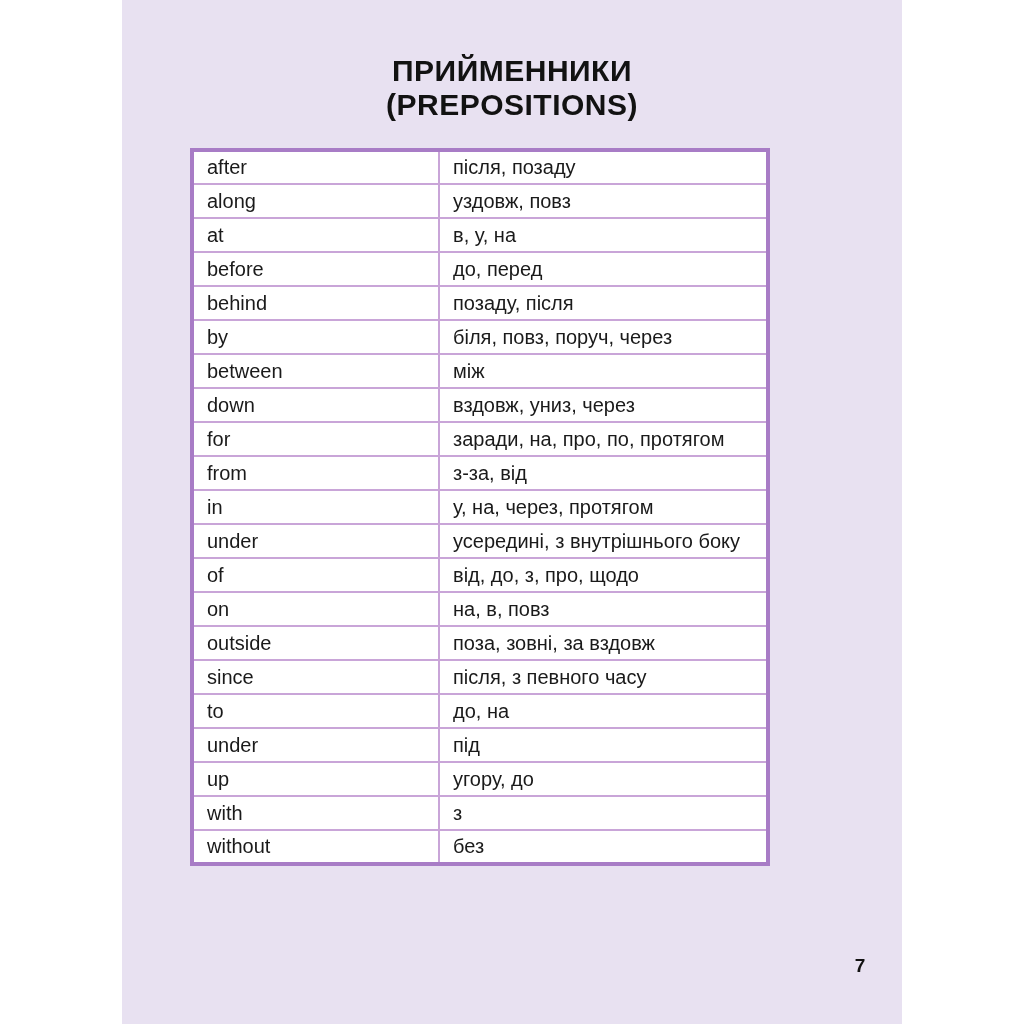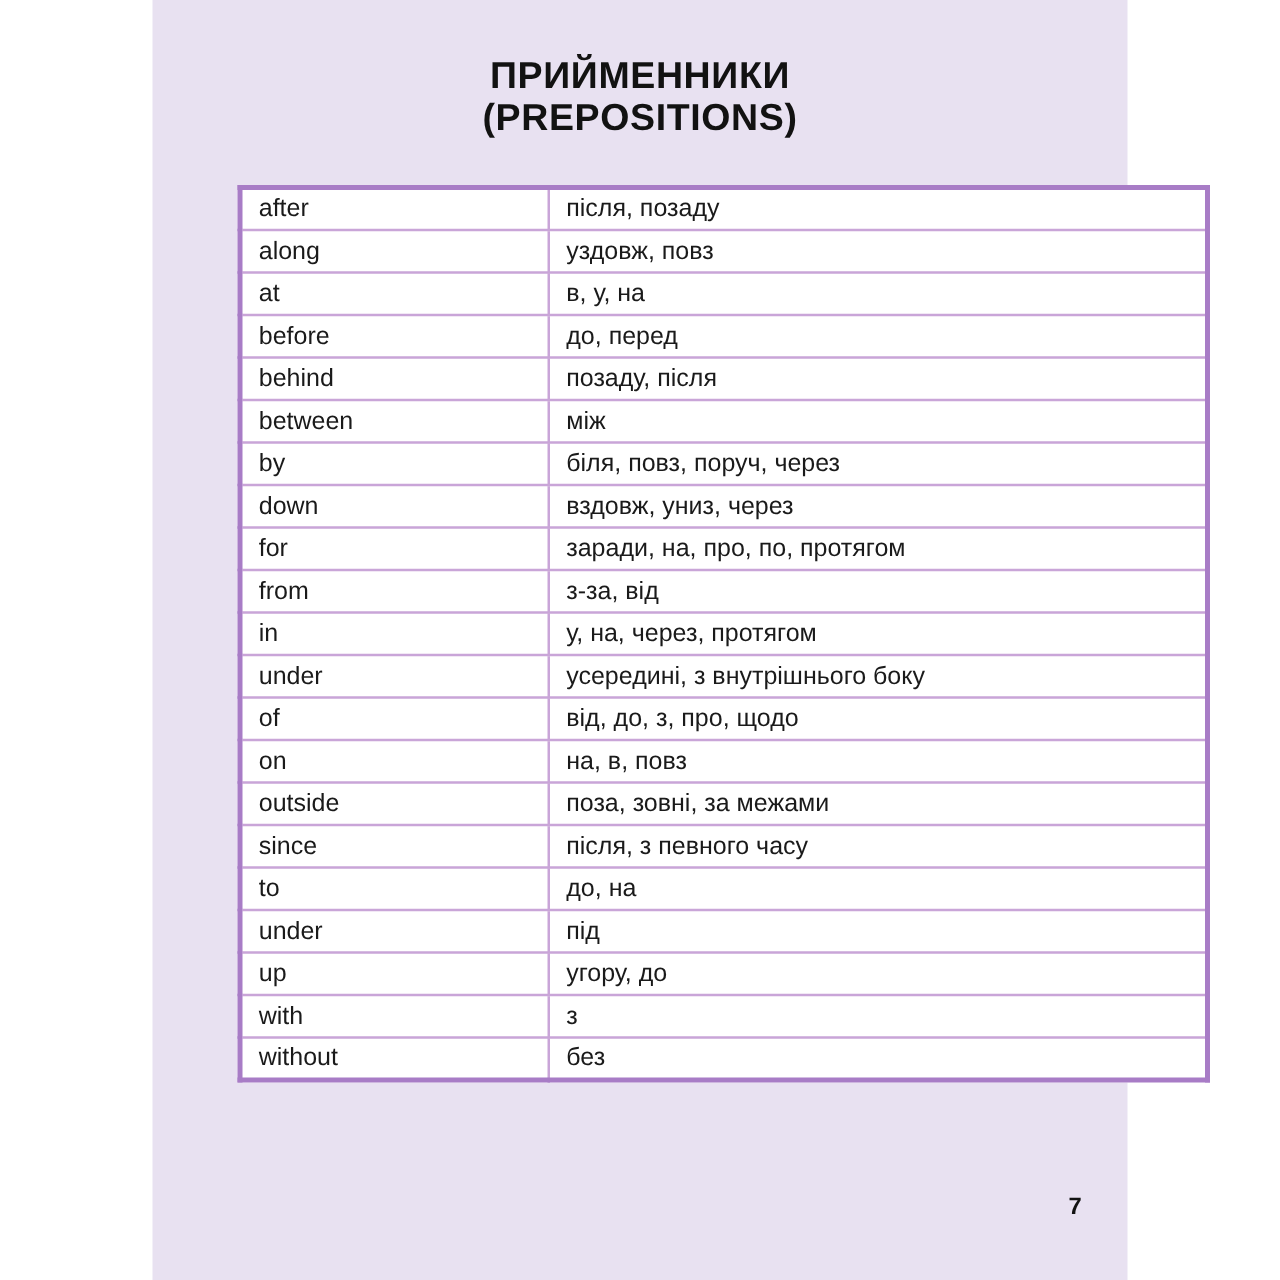--- a/index.html
+++ b/index.html
@@ -11,33 +11,33 @@
     overflow: hidden;
   }
   .page {
     position: absolute;
     left: 122px; top: 0;
     width: 780px; height: 1024px;
     background: var(--page-bg, #e8e1f1);
   }
   .title-block {
     position: absolute;
-    left: 122px; top: 44px;
+    left: 122px; top: 54px;
     width: 780px;
     text-align: center;
     color: #121212;
     font-weight: 700;
     font-size: 30px;
     line-height: 34px;
     letter-spacing: 0.5px;
   }
   .prep-table {
     position: absolute;
     left: 190px; top: 148px;
-    width: 778px;
+    width: 580px;
     border-collapse: collapse;
     table-layout: fixed;
     background: #ffffff;
     border: 4px solid var(--table-border, #a87cc6);
   }
   .prep-table td {
     border: 2px solid var(--row-divider, #c9a5d8);
     height: 34px;
     padding: 0 0 0 13px;
     font-size: 20px;
@@ -87,26 +87,26 @@
       </tr>
       <tr>
         <td>before</td>
         <td>до, перед</td>
       </tr>
       <tr>
         <td>behind</td>
         <td>позаду, після</td>
       </tr>
       <tr>
+        <td>by</td>
+        <td>біля, повз, поруч, через</td>
+      </tr>
+      <tr>
         <td>between</td>
         <td>між</td>
-      </tr>
-      <tr>
-        <td>by</td>
-        <td>біля, повз, поруч, через</td>
       </tr>
       <tr>
         <td>down</td>
         <td>вздовж, униз, через</td>
       </tr>
       <tr>
         <td>for</td>
         <td>заради, на, про, по, протягом</td>
       </tr>
       <tr>
@@ -124,21 +124,21 @@
       <tr>
         <td>of</td>
         <td>від, до, з, про, щодо</td>
       </tr>
       <tr>
         <td>on</td>
         <td>на, в, повз</td>
       </tr>
       <tr>
         <td>outside</td>
-        <td>поза, зовні, за межами</td>
+        <td>поза, зовні, за вздовж</td>
       </tr>
       <tr>
         <td>since</td>
         <td>після, з певного часу</td>
       </tr>
       <tr>
         <td>to</td>
         <td>до, на</td>
       </tr>
       <tr>

